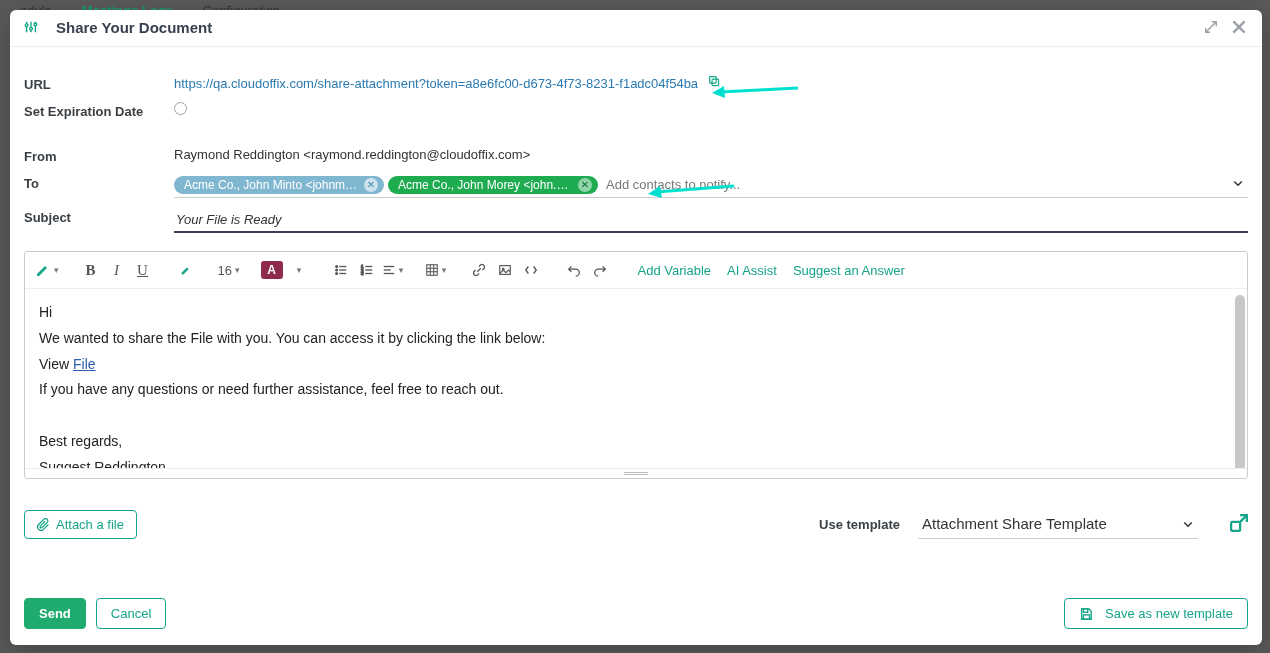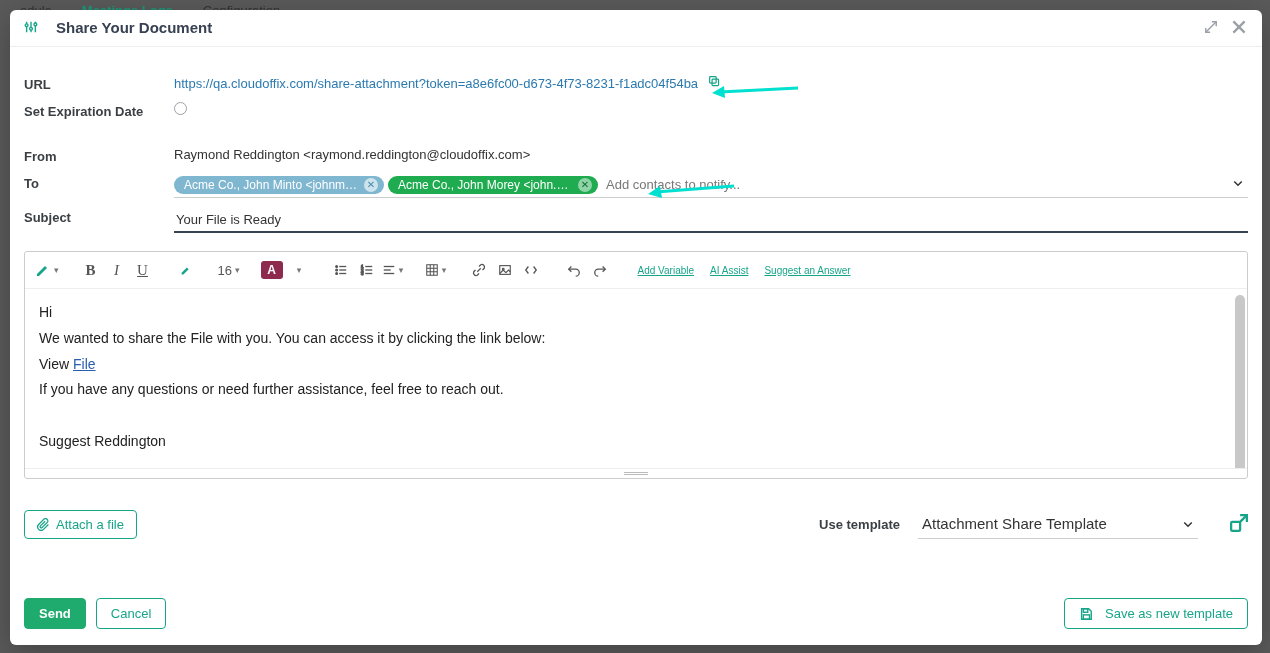--- a/index.html
+++ b/index.html
@@ -40,28 +40,28 @@
   .tag { display:inline-flex; align-items:center; border-radius:11px; padding: 2px 6px 2px 10px; font-size:12px; color:#fff; max-width:210px; }
   .tag .txt { white-space:nowrap; overflow:hidden; text-overflow:ellipsis; }
   .tag .x { width:14px; height:14px; border-radius:50%; background:rgba(255,255,255,0.6); margin-left:6px; display:inline-flex; align-items:center; justify-content:center; color:inherit; font-size:10px; flex-shrink:0; }
   .tag-blue { background:#7fb6d0; color:#fff; }
   .tag-blue .x { background:#cde3ee; color:#4a8aa8; }
   .tag-green { background:#1fab4f; color:#fff; }
   .tag-green .x { background:#8fd4a6; color:#0e6e30; }
   .to-input { border:none; outline:none; flex:1; font-size:13px; padding:2px 4px; background:transparent; }
   .to-input::placeholder { color:#777; }
   .to-caret { color:#555; cursor:pointer; padding:0 4px; }
-  .subject-row .value input { width:100%; border:none; border-bottom:2px solid #374151; outline:none; font-size:13px; padding:4px 2px; color:#333; background:transparent; }
+  .subject-row .value input { width:100%; border:none; border-bottom:2px solid #374151; outline:none; font-size:13px; padding:4px 2px; color:#333; background:transparent;font-style:italic; }
   .editor-wrap { border:1px solid #ccc; border-radius:3px; margin-top:18px; display:flex; flex-direction:column; height:228px; position:relative; }
   .toolbar { display:flex; align-items:center; gap:4px; padding:6px 10px; border-bottom:1px solid #eee; flex-wrap:nowrap; }
   .tb-sep { width:1px; height:18px; background:transparent; margin:0 6px; }
   .tbtn { color:#555; min-width:22px; height:24px; display:inline-flex; align-items:center; justify-content:center; cursor:pointer; border-radius:3px; font-size:13px; }
   .tbtn.green { color:#17a589; }
   .tbtn svg { display:block; }
-  .tbtn.txt { color:#17a589; font-size:10px; padding:0 6px; min-width:auto; white-space:nowrap;text-decoration:underline; }
+  .tbtn.txt { color:#17a589; font-size:13px; padding:0 6px; min-width:auto; white-space:nowrap; }
   .tbtn .carets { font-size:9px; margin-left:3px; color:#777; }
   .tbtn.sq { background:#8e2a4d; color:#fff; width:18px; height:18px; font-weight:bold; font-size:12px; }
   .editor-area { flex:1; padding:12px 14px; overflow:auto; font-size:14px; line-height:1.7; color:#222; position:relative; }
   .editor-area p { margin:0 0 2px 0; }
   .editor-area a { color:#2a5db0; text-decoration:underline; }
   .scroll-thumb { position:absolute; right:2px; top:6px; width:10px; height:190px; background:#c8c8c8; border-radius:5px; }
   .resize-grip { height:10px; display:flex; align-items:center; justify-content:center; cursor:ns-resize; border-top:1px solid #eee; }
   .resize-grip .lines { width:24px; height:3px; border-top:1px solid #bbb; border-bottom:1px solid #bbb; }
   .below-editor { display:flex; align-items:flex-end; justify-content:space-between; margin-top:30px; }
   .attach-btn { border:1px solid #17a589; color:#17a589; background:#fff; border-radius:4px; padding:6px 12px; display:inline-flex; align-items:center; gap:6px; cursor:pointer; font-size:13px; }
@@ -284,20 +284,21 @@
         <span class="tbtn txt">Add Variable</span>
         <span class="tbtn txt">AI Assist</span>
         <span class="tbtn txt">Suggest an Answer</span>
       </div>
       <div class="editor-area">
         <p>Hi</p>
         <p>We wanted to share the File with you. You can access it by clicking the link below:</p>
         <p><span>View </span><a href="#">File</a></p>
         <p>If you have any questions or need further assistance, feel free to reach out.</p>
         <p>&nbsp;</p>
+        <p>Best regards,</p>
         <p>Suggest Reddington</p>
         <div class="scroll-thumb"></div>
       </div>
       <div class="resize-grip">
           <div class="lines"></div>
         </div>
     </div>
 
     <div class="below-editor">
       <button class="attach-btn">

